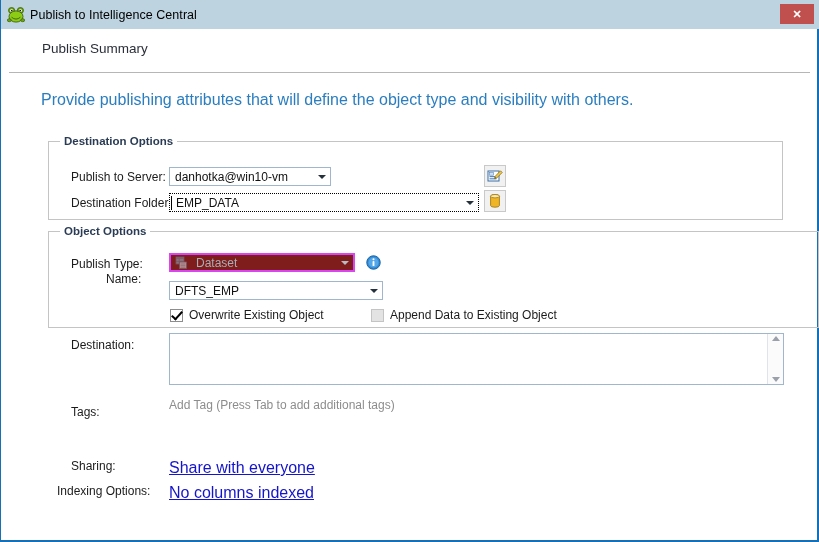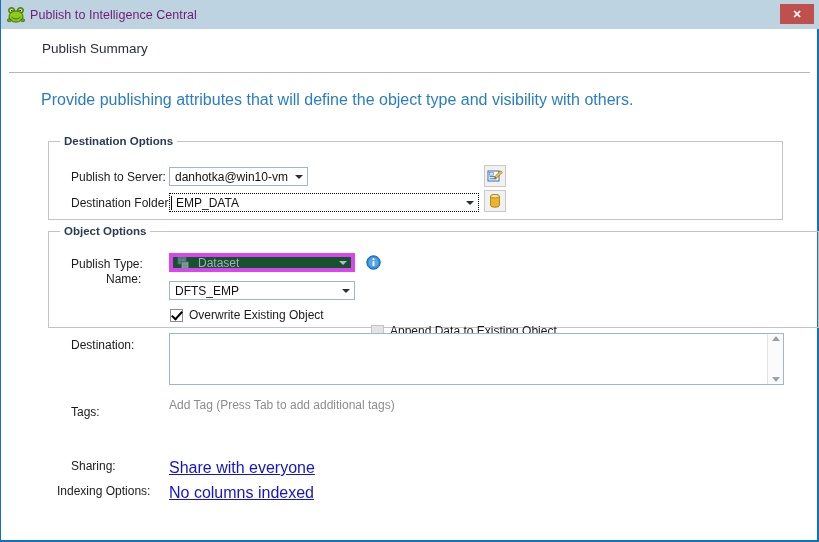--- a/index.html
+++ b/index.html
@@ -40,21 +40,21 @@
   }
   .title-icon {
     margin-left: 6px;
     margin-right: 5px;
     width: 18px;
     height: 18px;
     display: block;
   }
   .title-text {
     font-size: 12.5px;
-    color: #701a75;
+    color: #000000;
     letter-spacing: 0.05px;
   }
   .close-button {
     position: absolute;
     right: 6px;
     top: 4px;
     width: 34px;
     height: 20px;
     background: #c0504d;
     color: #ffffff;
@@ -175,22 +175,22 @@
   }
   .combo.focused {
     border: 1px dotted #000000;
   }
   .combo.focused .combo-value {
     padding-left: 4px;
     border-left: 1px solid #000000;
     margin-left: 1px;
   }
   .combo.disabled {
-    background: #14532d;
-    border: 4px solid #d946ef;
+    background: #7f1d1d;
+    border: 2px solid #d946ef;
   }
   .combo.disabled .combo-value {
     color: #a7aeb6;
   }
   .combo.disabled .combo-arrow::after {
     border-top-color: #b5bcc4;
   }
 
   
   .dataset-glyph {
@@ -350,21 +350,21 @@
     <div class="header-rule"></div>
   </div>
 
   <div class="intro-text">Provide publishing attributes that will define the object type and visibility with others.</div>
 
   <div class="groupbox" id="dest-group">
     <span class="groupbox-legend">Destination Options</span>
   </div>
 
   <div class="field-label" style="left:70px; top:170px;">Publish to Server:</div>
-  <div class="combo" style="left:168px; top:167px; width:139px;" id="server-combo">
+  <div class="combo" style="left:168px; top:167px; width:162px;" id="server-combo">
     <span class="combo-value">danhotka@win10-vm</span>
     <span class="combo-arrow"></span>
   </div>
   <div class="icon-button" style="left:483px; top:165px;">
     <svg width="16" height="16" viewBox="0 0 16 16">
       <rect x="1" y="3" width="11" height="10" fill="#ffffff" stroke="#3a6ea5" stroke-width="1"></rect>
       <rect x="2.5" y="8" width="7" height="1.2" fill="#5a87bd"></rect>
       <rect x="2.5" y="10.2" width="7" height="1.2" fill="#5a87bd"></rect>
       <rect x="2.5" y="4.6" width="4" height="2.6" fill="#cfe0f2" stroke="#5a87bd" stroke-width="0.6"></rect>
       <path d="M8 8.5 L13.5 2.8 L15.2 4.5 L9.6 10.1 L7.6 10.6 Z" fill="#f2c94c" stroke="#8a6d12" stroke-width="0.8"></path>
@@ -405,31 +405,31 @@
     <span class="combo-arrow"></span>
   </div>
   <svg class="info-icon" style="left:365px; top:255px;" viewBox="0 0 16 16">
     <circle cx="8" cy="8" r="7.2" fill="#2f8ad8" stroke="#1b5f9b" stroke-width="1"></circle>
     <circle cx="8" cy="8" r="5.4" fill="#53a6e8"></circle>
     <circle cx="8" cy="4.6" r="1.1" fill="#ffffff"></circle>
     <rect x="7" y="6.4" width="2" height="5.4" rx="0.7" fill="#ffffff"></rect>
   </svg>
 
   <div class="field-label" style="left:70px; top:272px;margin-left:35px;">Name:</div>
-  <div class="combo" style="left:168px; top:281px; width:186px;" id="name-combo">
+  <div class="combo" style="left:168px; top:281px; width:214px;" id="name-combo">
     <span class="combo-value">DFTS_EMP</span>
     <span class="combo-arrow"></span>
   </div>
 
   <div class="checkbox-row" style="left:169px; top:308px;">
     <span class="checkbox-box checked"></span>
     <span class="checkbox-label">Overwrite Existing Object</span>
   </div>
 
-  <div class="checkbox-row" style="left:370px; top:324px;">
+  <div class="checkbox-row" style="left:370px; top:308px;">
     <span class="checkbox-box disabled"></span>
     <span class="checkbox-label">Append Data to Existing Object</span>
   </div>
 
   <div class="field-label" style="left:70px; top:338px;">Destination:</div>
   <div class="description-box" style="left:168px; top:333px; width:615px; height:52px;">
     <textarea class="description-input" placeholder="" style=""></textarea>
     <div class="scrollbar">
       <span class="scroll-arrow-up"></span>
       <span class="scroll-arrow-down"></span>

